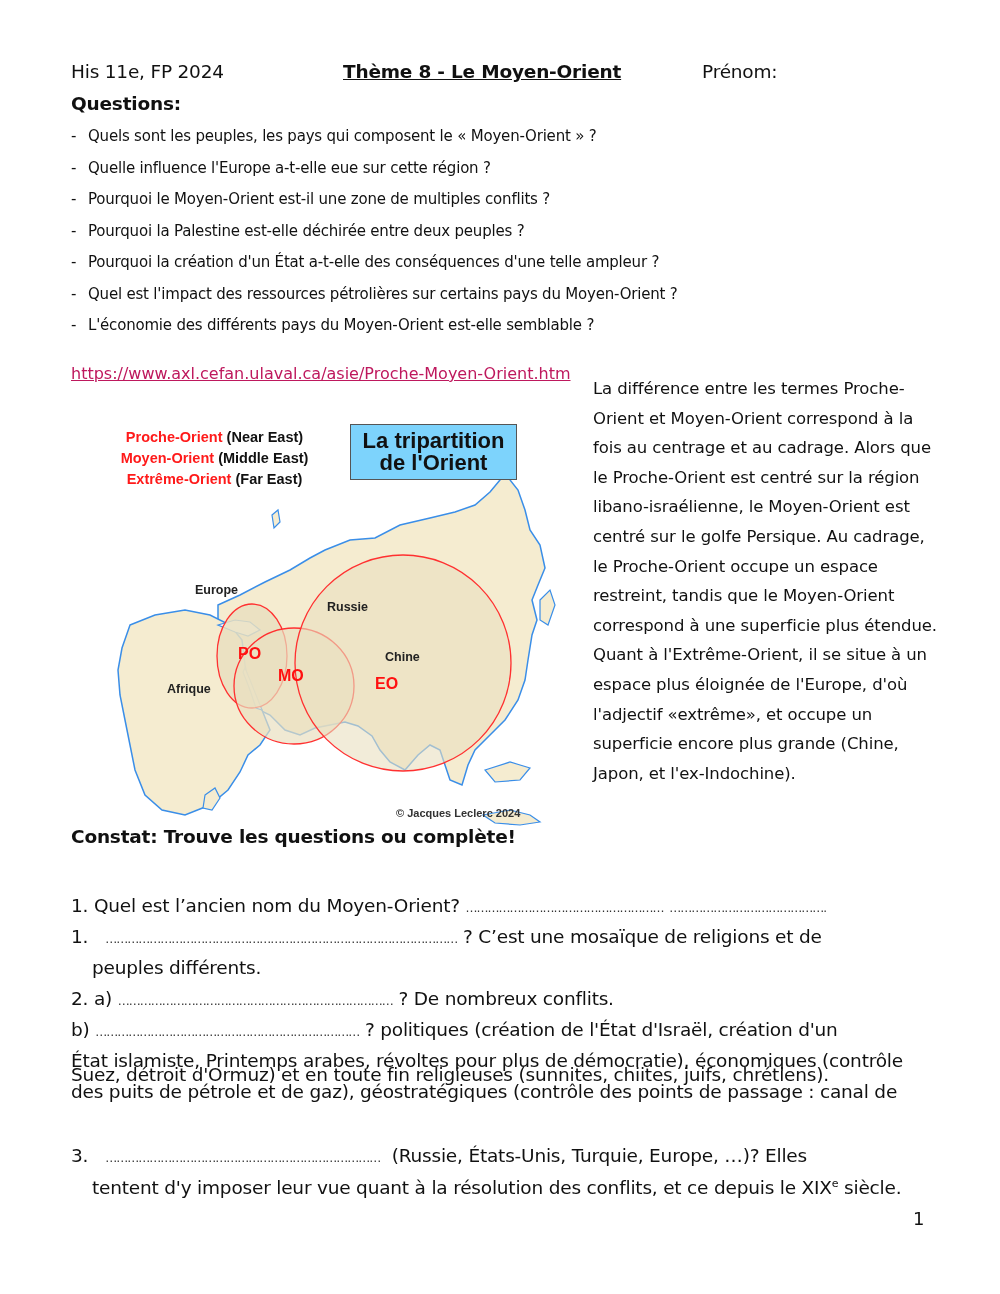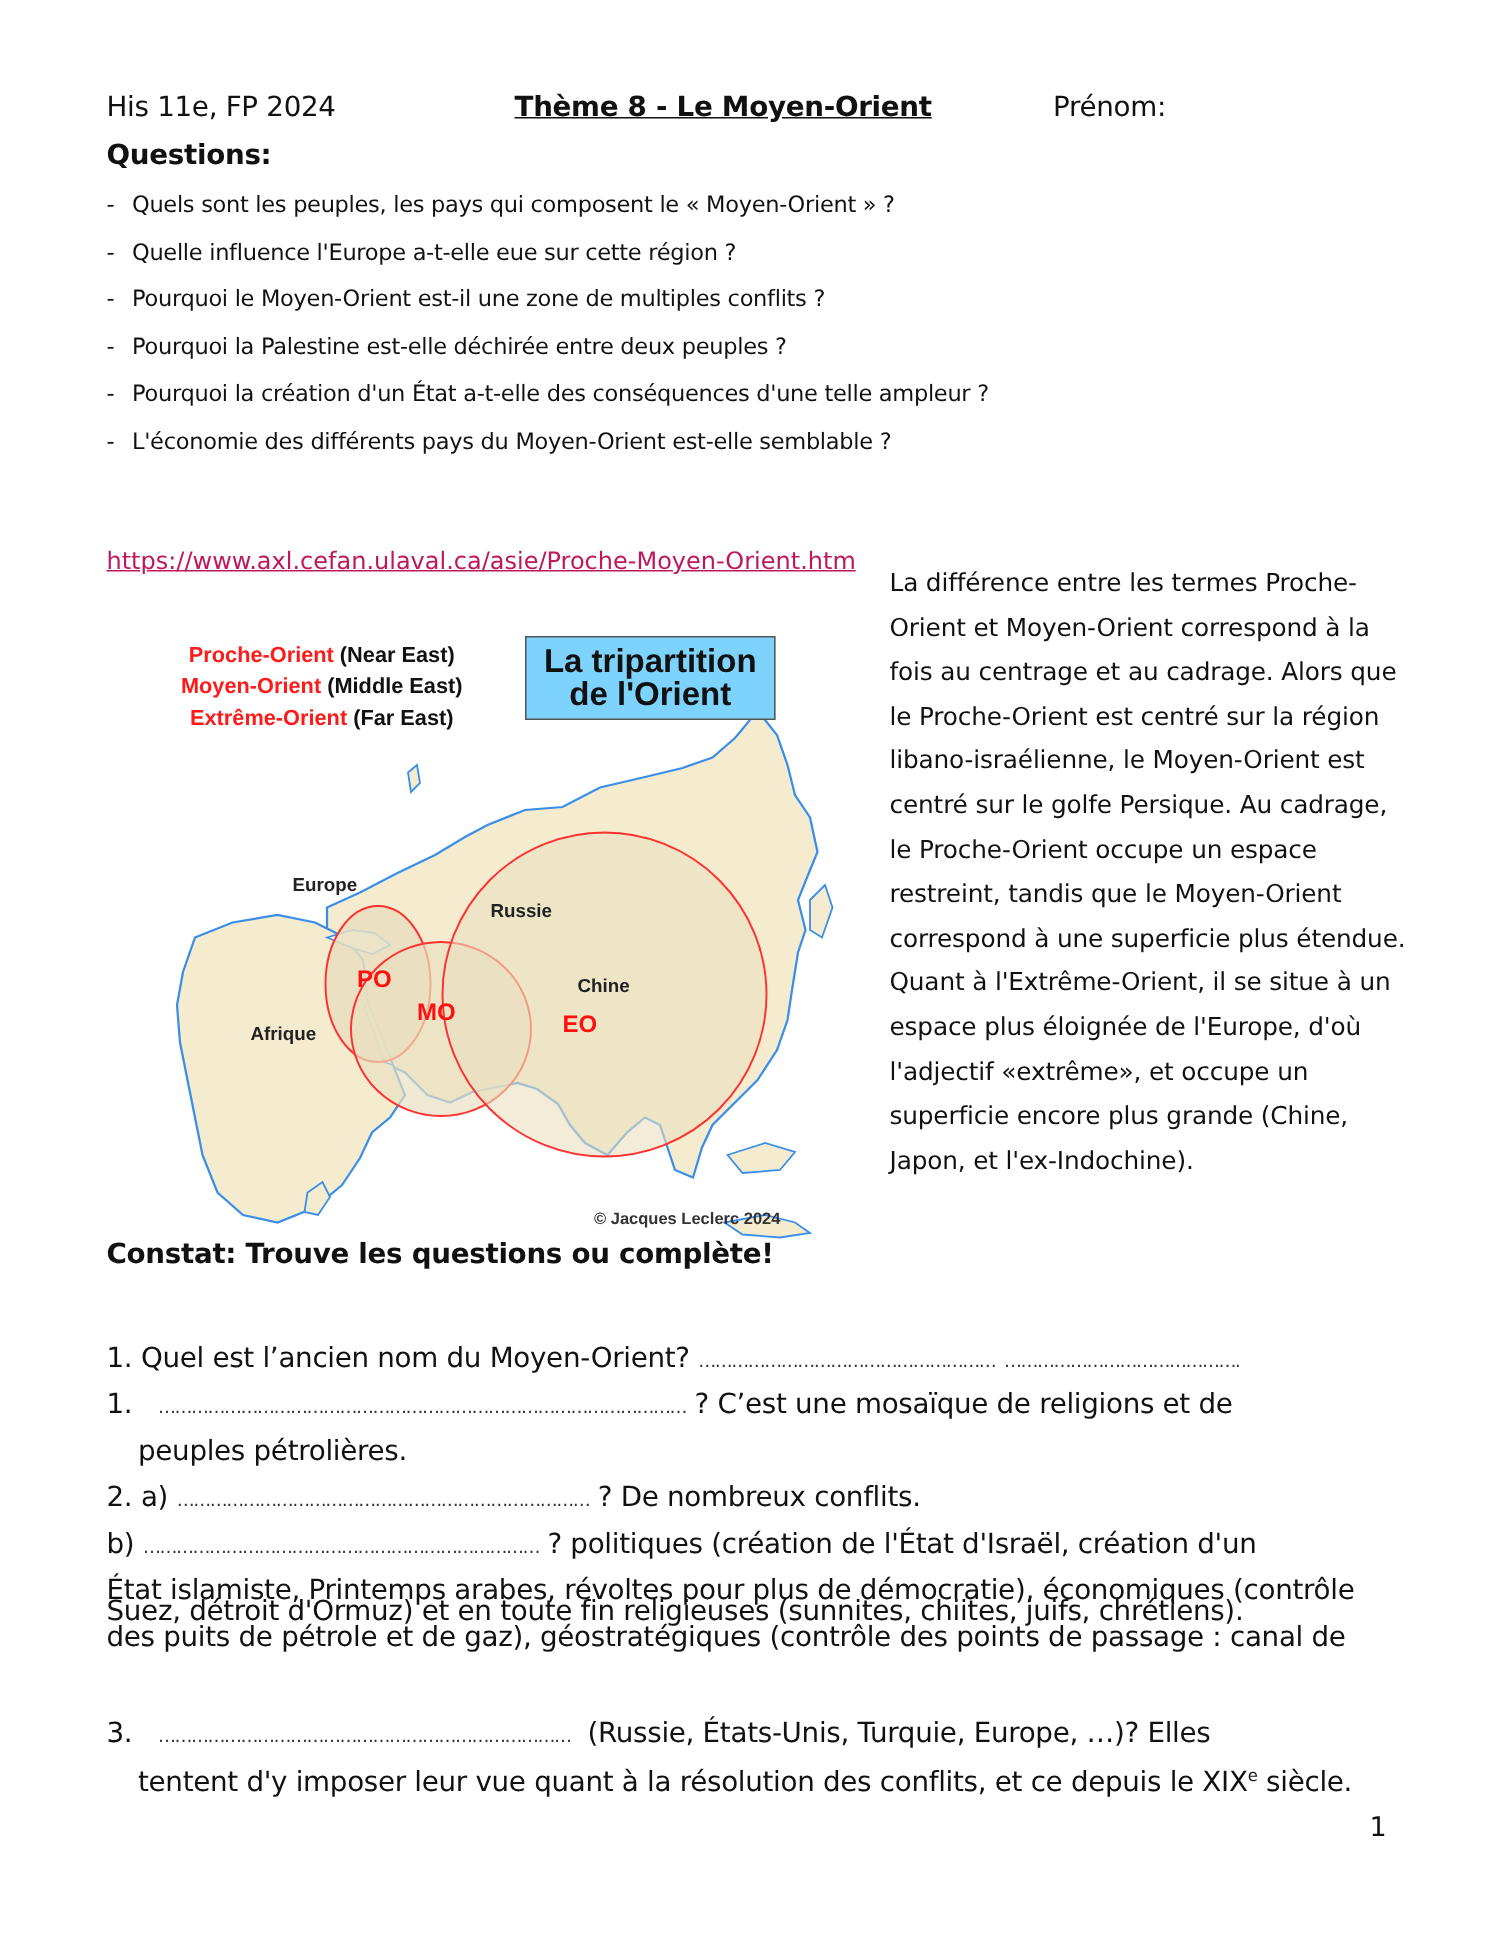--- a/index.html
+++ b/index.html
@@ -37,20 +37,21 @@
 <div class="abs line hdr-title">Thème 8 - Le Moyen-Orient</div>
 <div class="abs line hdr-prenom">Prénom:</div>
 
 <div class="abs line q-head">Questions:</div>
 <ul class="abs q-list">
   <li><span class="dash">-</span><span>Quels sont les peuples, les pays qui composent le « Moyen-Orient » ?</span></li>
   <li><span class="dash">-</span><span>Quelle influence l'Europe a-t-elle eue sur cette région ?</span></li>
   <li><span class="dash">-</span><span>Pourquoi le Moyen-Orient est-il une zone de multiples conflits ?</span></li>
   <li><span class="dash">-</span><span>Pourquoi la Palestine est-elle déchirée entre deux peuples ?</span></li>
   <li><span class="dash">-</span><span>Pourquoi la création d'un État a-t-elle des conséquences d'une telle ampleur ?</span></li>
+  <li><span class="dash">-</span><span>Quel est l'impact des ressources pétrolières sur certains pays du Moyen-Orient ?</span></li>
   <li><span class="dash">-</span><span>L'économie des différents pays du Moyen-Orient est-elle semblable ?</span></li>
 </ul>
 
 <a class="abs link">https://www.axl.cefan.ulaval.ca/asie/Proche-Moyen-Orient.htm</a>
 
 <svg class="abs map" viewBox="0 0 460 420" width="460" height="420">
 
   <path d="M118 195 L140 185 L165 172 L190 160 L210 148 L225 140 L250 130 L275 128 L300 115 L330 108 L355 102 L375 95 L390 82 L400 70 L398 55 L405 52 L410 70 L418 80 L425 100 L430 120 L440 135 L445 158 L438 175 L432 190 L437 210 L432 225 L428 250 L425 270 L418 290 L405 310 L390 325 L375 340 L368 355 L362 375 L350 370 L345 355 L340 340 L330 335 L318 345 L305 360 L290 352 L280 340 L272 326 L258 316 L245 312 L230 315 L215 318 L200 325 L185 320 L170 305 L155 298 L148 290 L143 275 L140 258 L135 240 L125 230 L118 218 Z" fill="#f5ecd0" stroke="#3a8ee8" stroke-width="1.5"></path>
 
   <path d="M30 215 L55 205 L85 200 L110 205 L130 215 L142 230 L145 255 L150 280 L162 300 L170 320 L160 335 L148 345 L140 362 L128 380 L110 395 L85 405 L62 400 L45 385 L35 360 L30 335 L25 310 L20 285 L18 260 L22 238 Z" fill="#f5ecd0" stroke="#3a8ee8" stroke-width="1.5"></path>
@@ -97,21 +98,21 @@
   <span>1. Quel est l’ancien nom du Moyen-Orient?</span>
   <span class="dots">………………………………………………</span>
   <span class="dots">…………………………………….</span>
 </div>
 
 <div class="abs row" style="top:926px;">
   <span>1.</span>&nbsp;&nbsp;
   <span class="dots">……………………………………………………………………………………</span>
   <span>? C’est une mosaïque de religions et de</span>
 </div>
-<div class="abs row indent" style="top:957px;">peuples pétrolières.</div>
+<div class="abs row indent" style="top:957px;">peuples différents.</div>
 
 <div class="abs row" style="top:988px;">
   <span>2.  a)</span>
   <span class="dots">…………………………………………………………………</span>
   <span>? De nombreux conflits.</span>
 </div>
 
 <div class="abs row" style="top:1019px;">
   <span>b)</span>
   <span class="dots">………………………………………………………………</span>

